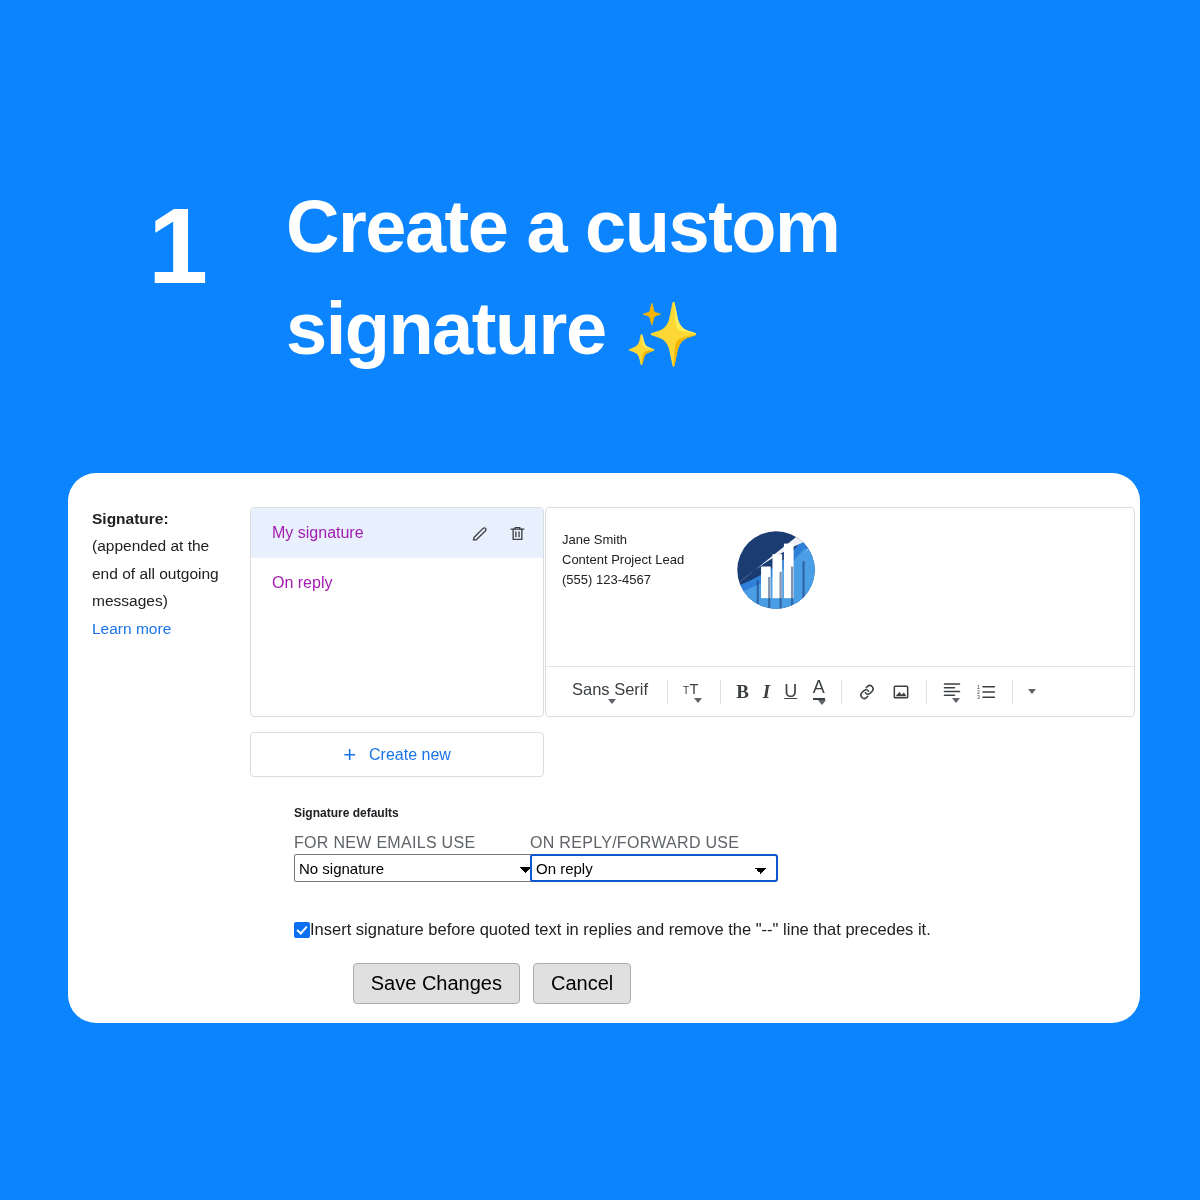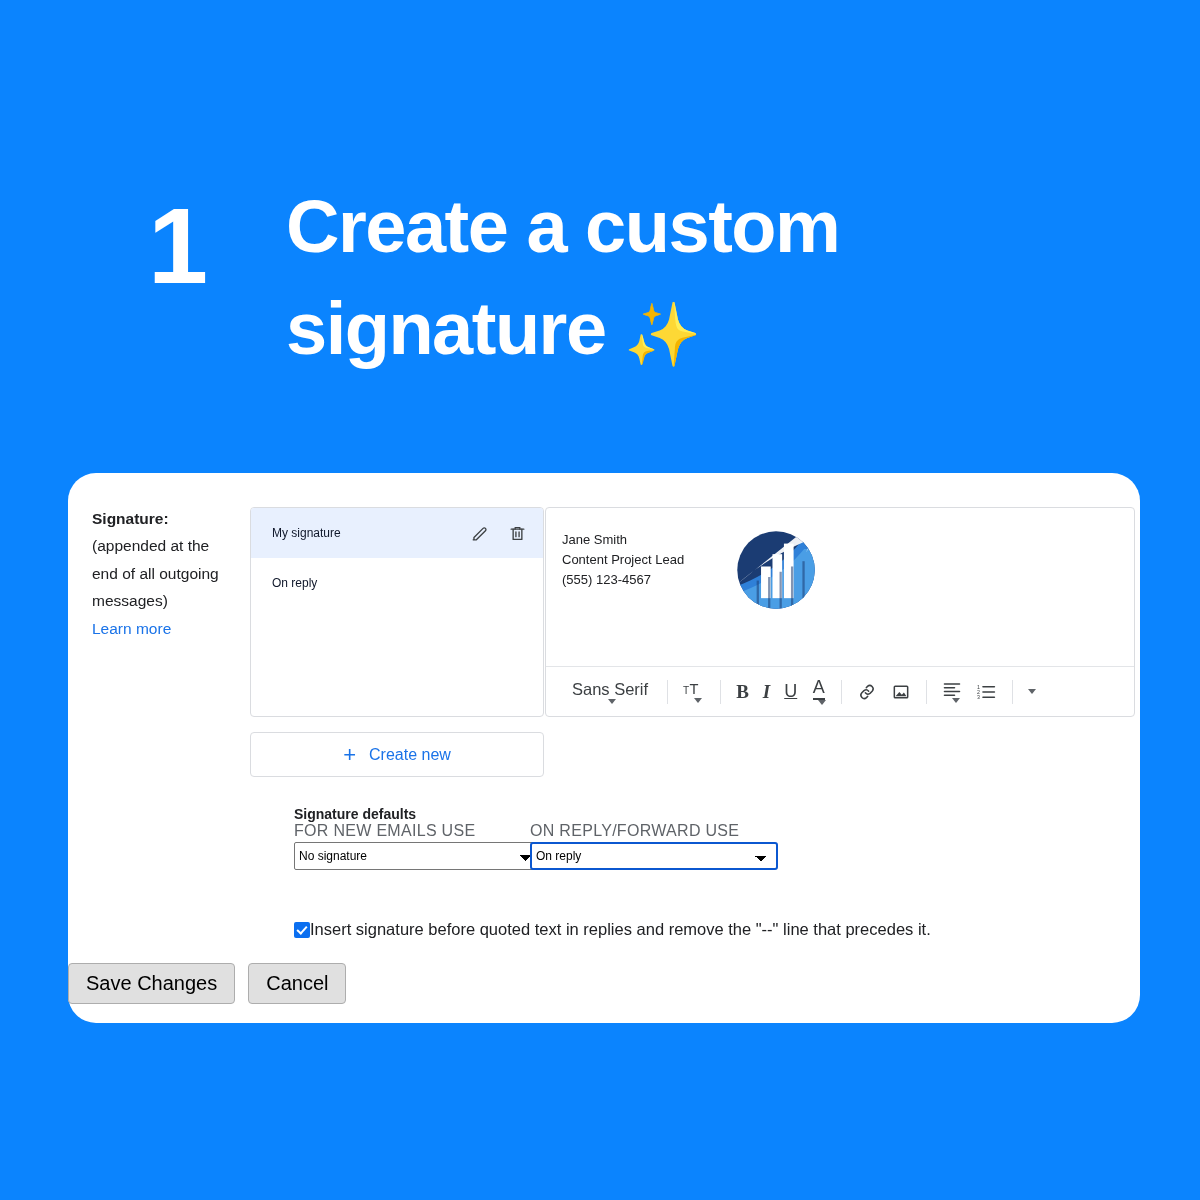--- a/index.html
+++ b/index.html
@@ -101,22 +101,22 @@
     border: 1px solid #dadce0;
     border-radius: 4px;
     background: #fff;
     overflow: hidden;
   }
   .sig-item {
     height: 50px;
     display: flex;
     align-items: center;
     padding: 0 12px 0 21px;
-    font-size: 12px;
-    color: #0f172a;
+    font-size: 16px;
+    color: #a21caf;
     cursor: pointer;
   }
   .sig-item.selected { background: #e8f0fe; }
   .sig-item .name { flex: 1; }
   .icon-btn {
     width: 28px;
     height: 28px;
     display: flex;
     align-items: center;
     justify-content: center;
@@ -225,40 +225,41 @@
   .tb-underline { font-size: 18px; text-decoration: underline; }
   .tb-textcolor { font-size: 18px; border-bottom: 2px solid #3c4043; line-height: 1.05; padding-bottom: 1px; }
 
   
   .defaults {
     position: absolute;
     left: 226px;
     top: 333px;
   }
   .defaults-title {
-    font-size: 14px;
+    font-size: 12px;
     font-weight: 700;
     color: #202124;
+    margin-bottom: 14px;
   }
   .defaults-cols {
     display: flex;
     gap: 20px;
   }
   .def-col { width: 216px; }
   .def-head {
     font-size: 16px;
     color: #5f6368;
     letter-spacing: 0.3px;
     margin-bottom: 2px;
   }
   .def-select {
     width: 248px;
     height: 28px;
     font-family: "Liberation Sans", sans-serif;
-    font-size: 12px;
+    font-size: 15px;
     color: #000;
     background: #fff;
     border: 1px solid #767676;
     border-radius: 2px;
     padding: 0 4px;
     appearance: none;
     -webkit-appearance: none;
     cursor: pointer;
     background-image:
       linear-gradient(45deg, transparent 50%, #000 50%),
@@ -308,20 +309,21 @@
     line-height: 1.45;
   }
 
   
   .btn-row {
     position: absolute;
     left: 0;
     top: 490px;
     width: 848px;
     display: flex;
+    justify-content: center;
     gap: 13px;
   }
   .btn {
     font-family: "Liberation Sans", sans-serif;
     font-size: 20px;
     color: #000;
     background: #e0e0e0;
     border: 1px solid #adadad;
     border-radius: 4px;
     padding: 7px 17px;

